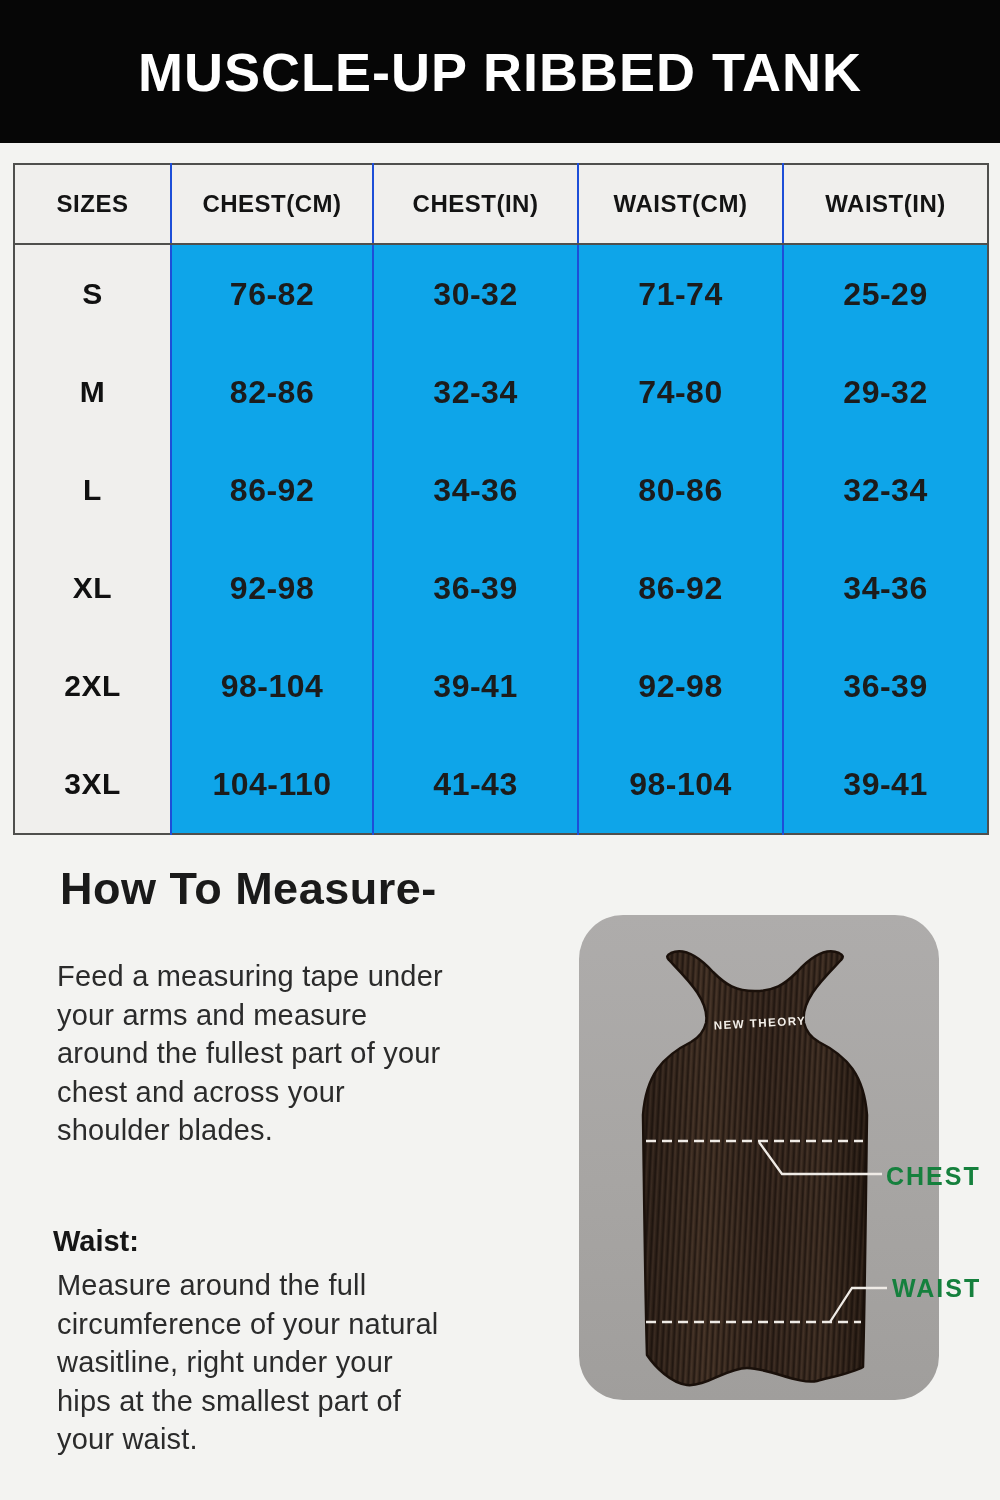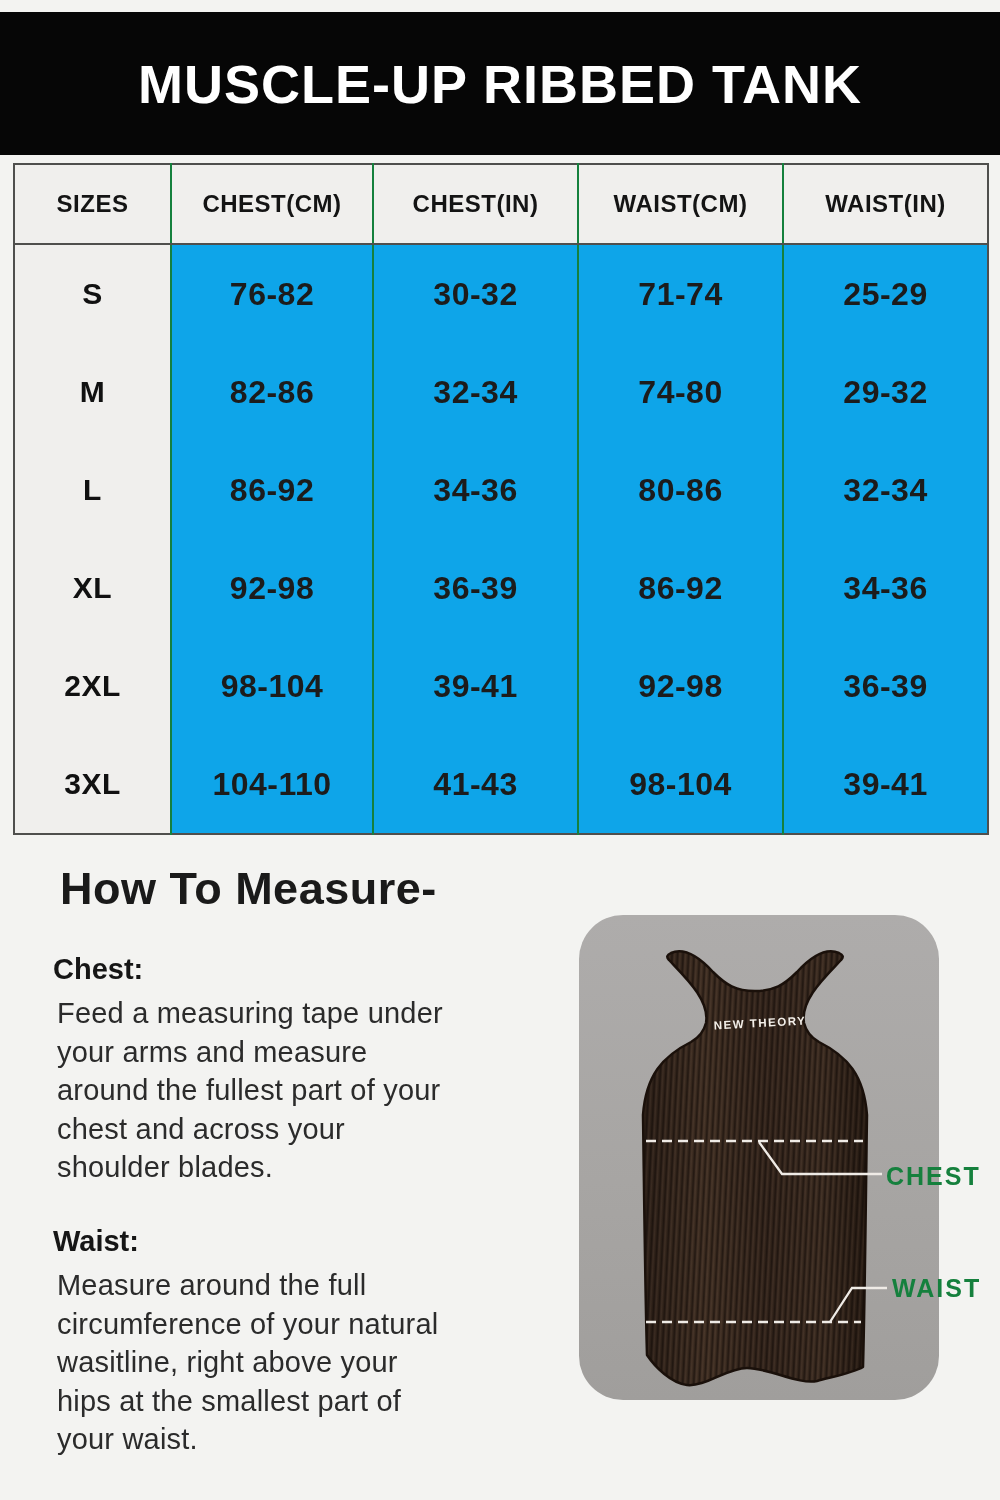--- a/index.html
+++ b/index.html
@@ -4,21 +4,21 @@
 <style>
   html,body{margin:0;padding:0;}
   body{
     width:1000px;height:1500px;position:relative;overflow:hidden;
     background:#f3f3f1;
     font-family:"Liberation Sans", sans-serif;
     -webkit-font-smoothing:antialiased;
   }
   
   .banner{
-    position:absolute;left:0;top:12px;width:1000px;height:143px;
+    position:absolute;left:0;top:0;width:1000px;height:143px;
     background:#060606;display:flex;align-items:center;justify-content:center;
   }
   .banner h1{
     margin:0;color:#ffffff;font-size:54px;font-weight:800;letter-spacing:1px;
   }
   
   table.size-chart{
     position:absolute;left:13px;top:163px;width:974px;
     border-collapse:collapse;table-layout:fixed;
     background:#fdfdfc;border:2px solid #4f4f4d;
@@ -26,21 +26,21 @@
   table.size-chart th{
     height:76px;background:#f0efed;border-bottom:2px solid #4f4f4d;
     font-size:24px;font-weight:700;letter-spacing:.5px;color:#141414;
     text-align:center;vertical-align:middle;
   }
   table.size-chart td{
     height:96px;font-size:32px;font-weight:700;color:#1c1c1c;
     text-align:center;vertical-align:middle;background:#0ea5e9;letter-spacing:.5px;
   }
   table.size-chart th + th,
-  table.size-chart td + td{border-left:2px solid #15803d;}
+  table.size-chart td + td{border-left:2px solid #1d4ed8;}
   table.size-chart td.size-cell{
     background:#f0efed;font-weight:700;font-size:30px;color:#111;
   }
   
   .howto-heading{
     position:absolute;left:60px;top:863px;margin:0;
     font-size:45px;font-weight:800;color:#1a1a1a;letter-spacing:.5px;
   }
   .measure-section{position:absolute;left:53px;width:480px;}
   .measure-section .sec-label{
@@ -135,33 +135,32 @@
       <td>41-43</td>
       <td>98-104</td>
       <td>39-41</td>
     </tr>
   </tbody>
 </table>
 
 <h2 class="howto-heading">How To Measure-</h2>
 
 <section class="measure-section measure-chest">
-  <p class="sec-label">Chest:</p>
   <p class="sec-text">Feed a measuring tape under
 your arms and measure
 around the fullest part of your
 chest and across your
 shoulder blades.</p>
 </section>
 
 <section class="measure-section measure-waist">
   <p class="sec-label">Waist:</p>
   <p class="sec-text">Measure around the full
 circumference of your natural
-wasitline, right above your
+wasitline, right under your
 hips at the smallest part of
 your waist.</p>
 </section>
 
 <div class="diagram-card"></div>
 
 <svg class="diagram-svg" viewBox="0 0 360 485">
   <defs>
     <linearGradient id="tankGrad" x1="0" y1="0" x2="1" y2="0">
       <stop offset="0" stop-color="#2d2018"></stop>

